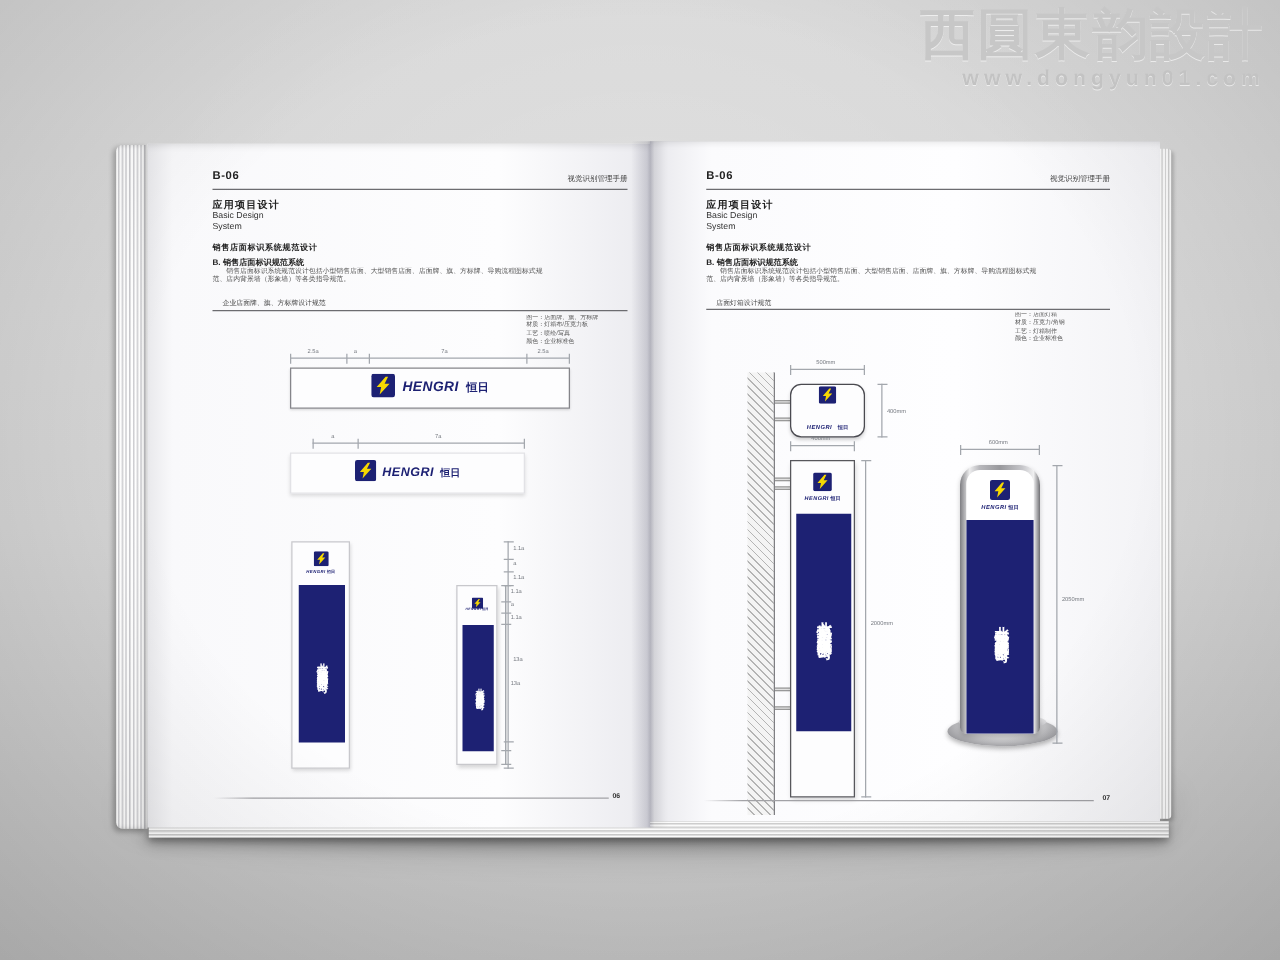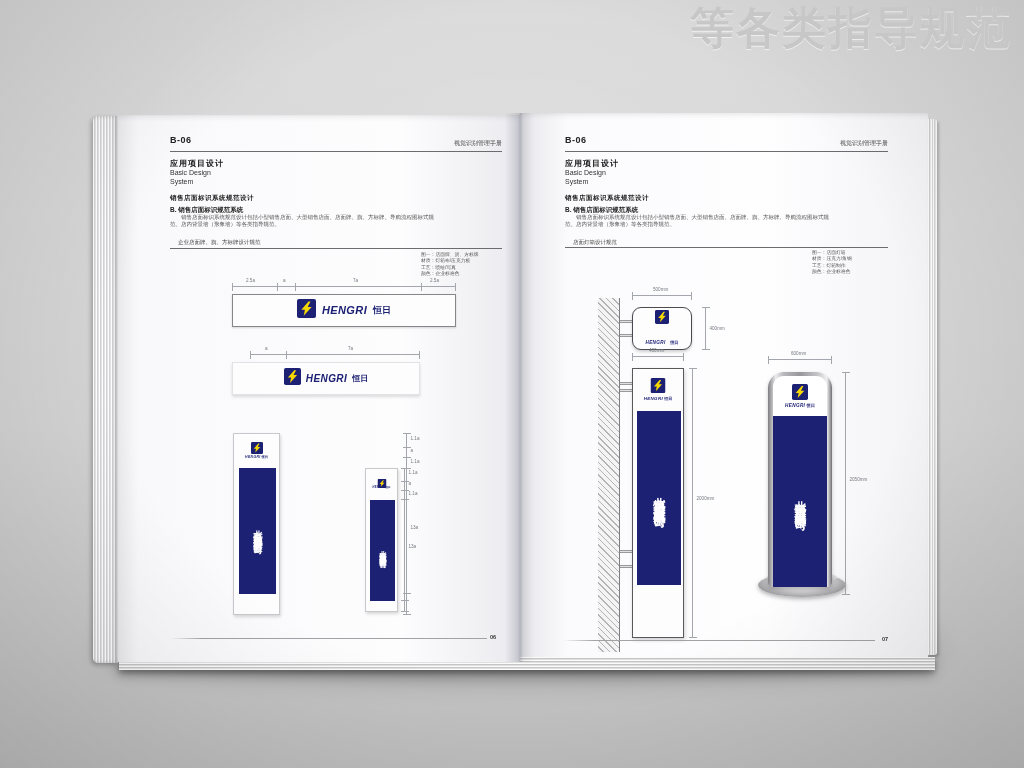--- a/index.html
+++ b/index.html
@@ -96,21 +96,22 @@
     box-shadow:0 2px 4px rgba(0,0,0,.3); }
   .pylon-base-top { position:absolute; border-radius:50%;
     background:linear-gradient(180deg,#f2f2f3,#bdbdc1); }
 </style>
 </head>
 <body>
 
 <div class="stage">
 
   <div class="watermark">
-    <div class="wm-title">等各类指导规范</div>
+    <div class="wm-title">西圓東韵設計</div>
+    <div class="wm-url">www.dongyun01.com</div>
   </div>
 
   <div class="book-shadow"></div>
   <div class="book-shadow2"></div>
   <div class="edges-left"></div>
   <div class="edges-right"></div>
   <div class="edges-bottom"></div>
 
   <div class="page page-left">
     <div class="ph-code" style="left:52px; top:20px;">B-06</div>

